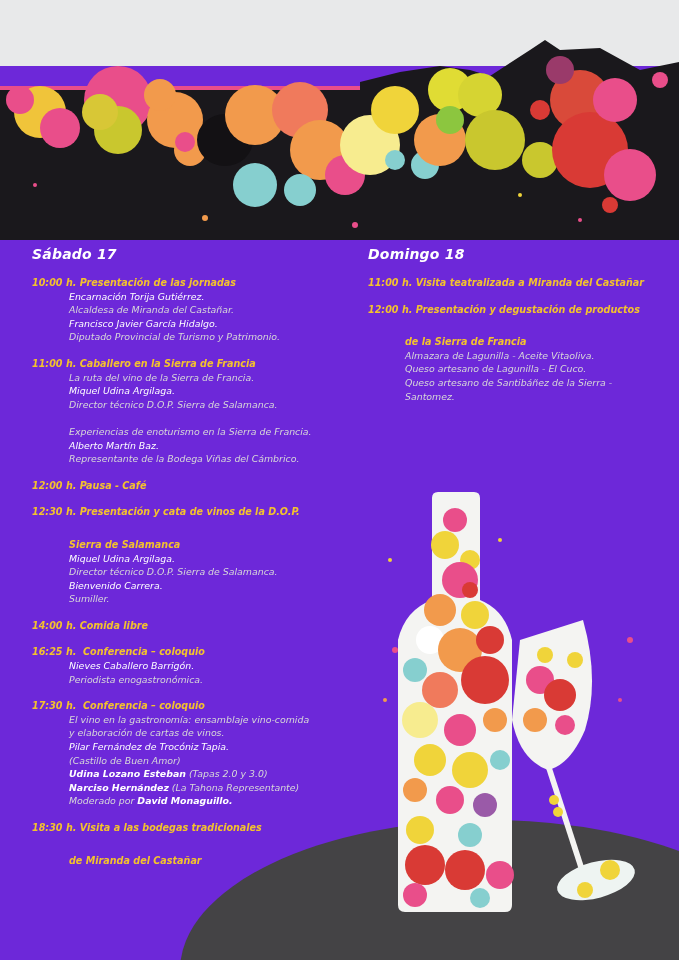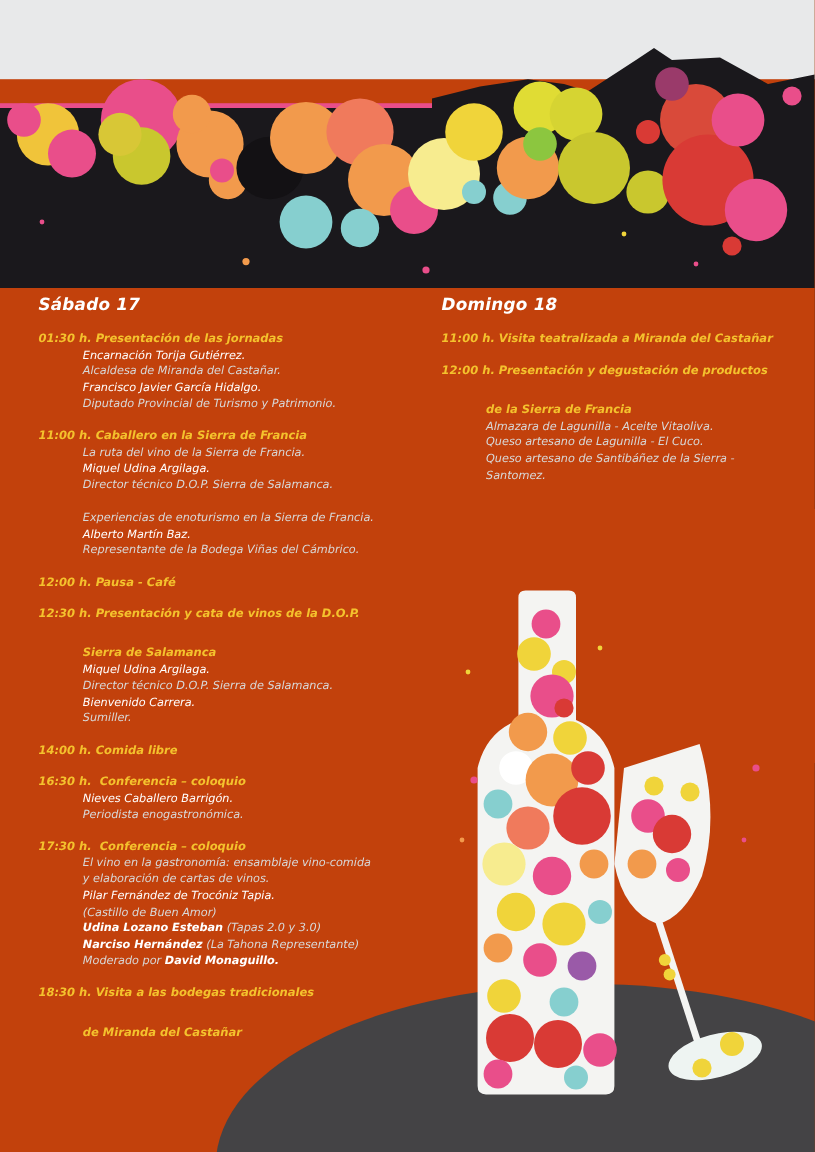--- a/index.html
+++ b/index.html
@@ -1,18 +1,18 @@
 <!DOCTYPE html>
 <html><head>
 <meta charset="utf-8">
 <style>
   html, body { margin:0; padding:0; }
   body { width:679px; height:960px; overflow:hidden; background:#1a181c; position:relative;
          font-family:"DejaVu Sans", sans-serif; }
-  .page { position:absolute; left:0; top:0; width:679px; height:960px; background:#c2410c; overflow:hidden; }
+  .page { position:absolute; left:0; top:0; width:679px; height:960px; background:#6d28d9; overflow:hidden; }
   .top-band { position:absolute; left:0; top:0; width:679px; height:66px; background:#e8e9ea; }
   .splash { position:absolute; left:0; top:0; width:679px; height:240px; }
   .table { position:absolute; left:180px; top:820px; width:620px; height:300px; border-radius:50%; background:#444345; }
   .art { position:absolute; left:370px; top:490px; width:309px; height:430px; }
   .col { position:absolute; top:246px; font-style:italic; }
   .col-left { left:32px; width:320px; }
   .col-right { left:368px; width:300px; }
   .day-title { color:#ffffff; font-weight:bold; font-size:14px; margin:0 0 14px 0; letter-spacing:0.2px; }
   .event { margin-bottom:13px; }
   .ev-head { color:#f4c22d; font-weight:bold; font-size:9.6px; line-height:13.6px; white-space:pre; }
@@ -131,21 +131,21 @@
     <circle cx="385" cy="700" r="2" fill="#f29a4c"></circle>
     <circle cx="620" cy="700" r="2" fill="#e94e8a"></circle>
     <circle cx="630" cy="640" r="3" fill="#e94e8a"></circle>
     <circle cx="395" cy="650" r="3" fill="#e94e8a"></circle>
   </svg>
 
   <div class="col col-left">
     <div class="day-title">Sábado  17</div>
 
     <div class="event">
-      <div class="ev-head"><span>01:30 h.</span> <span>Presentación de las jornadas</span></div>
+      <div class="ev-head"><span>10:00 h.</span> <span>Presentación de las jornadas</span></div>
       <div class="ev-body">
         <div class="ln b">Encarnación Torija Gutiérrez.</div>
         <div class="ln">Alcaldesa de Miranda del Castañar.</div>
         <div class="ln b">Francisco Javier García Hidalgo.</div>
         <div class="ln">Diputado Provincial de Turismo y Patrimonio.</div>
       </div>
     </div>
 
     <div class="event">
       <div class="ev-head"><span>11:00 h.</span> <span>Caballero en la Sierra de Francia</span></div>
@@ -173,21 +173,21 @@
         <div class="ln b">Bienvenido Carrera.</div>
         <div class="ln">Sumiller.</div>
       </div>
     </div>
 
     <div class="event">
       <div class="ev-head"><span>14:00 h.</span> <span>Comida libre</span></div>
     </div>
 
     <div class="event">
-      <div class="ev-head"><span>16:30 h. </span> <span>Conferencia – coloquio</span></div>
+      <div class="ev-head"><span>16:25 h. </span> <span>Conferencia – coloquio</span></div>
       <div class="ev-body">
         <div class="ln b">Nieves Caballero Barrigón.</div>
         <div class="ln">Periodista enogastronómica.</div>
       </div>
     </div>
 
     <div class="event">
       <div class="ev-head"><span>17:30 h. </span> <span>Conferencia – coloquio</span></div>
       <div class="ev-body">
         <div class="ln">El vino en la gastronomía: ensamblaje vino-comida</div>

